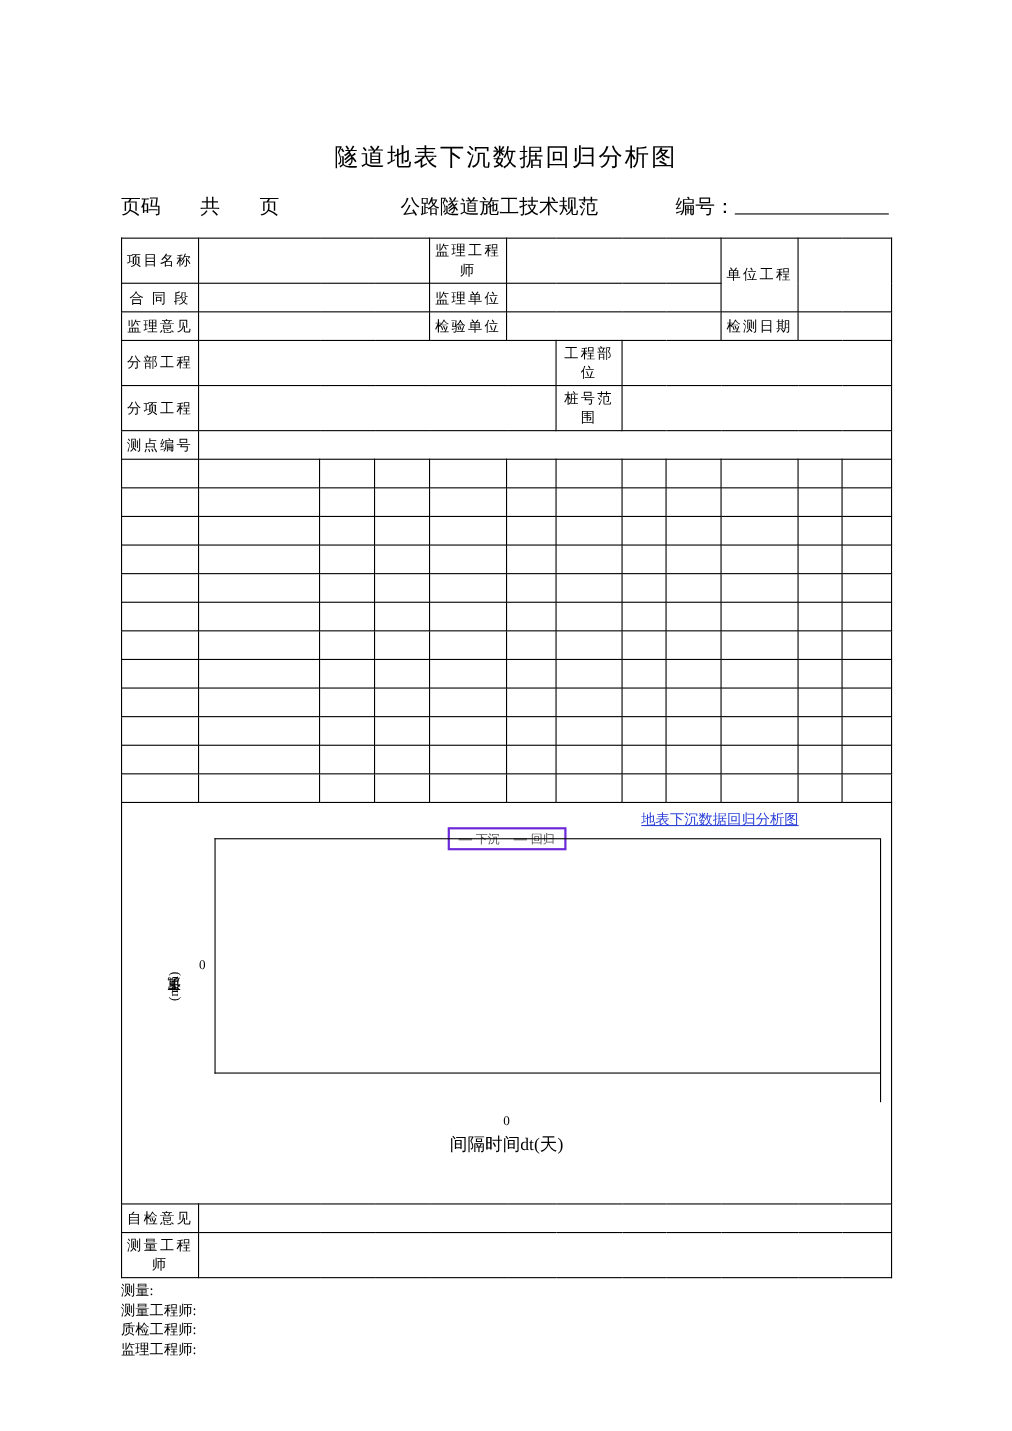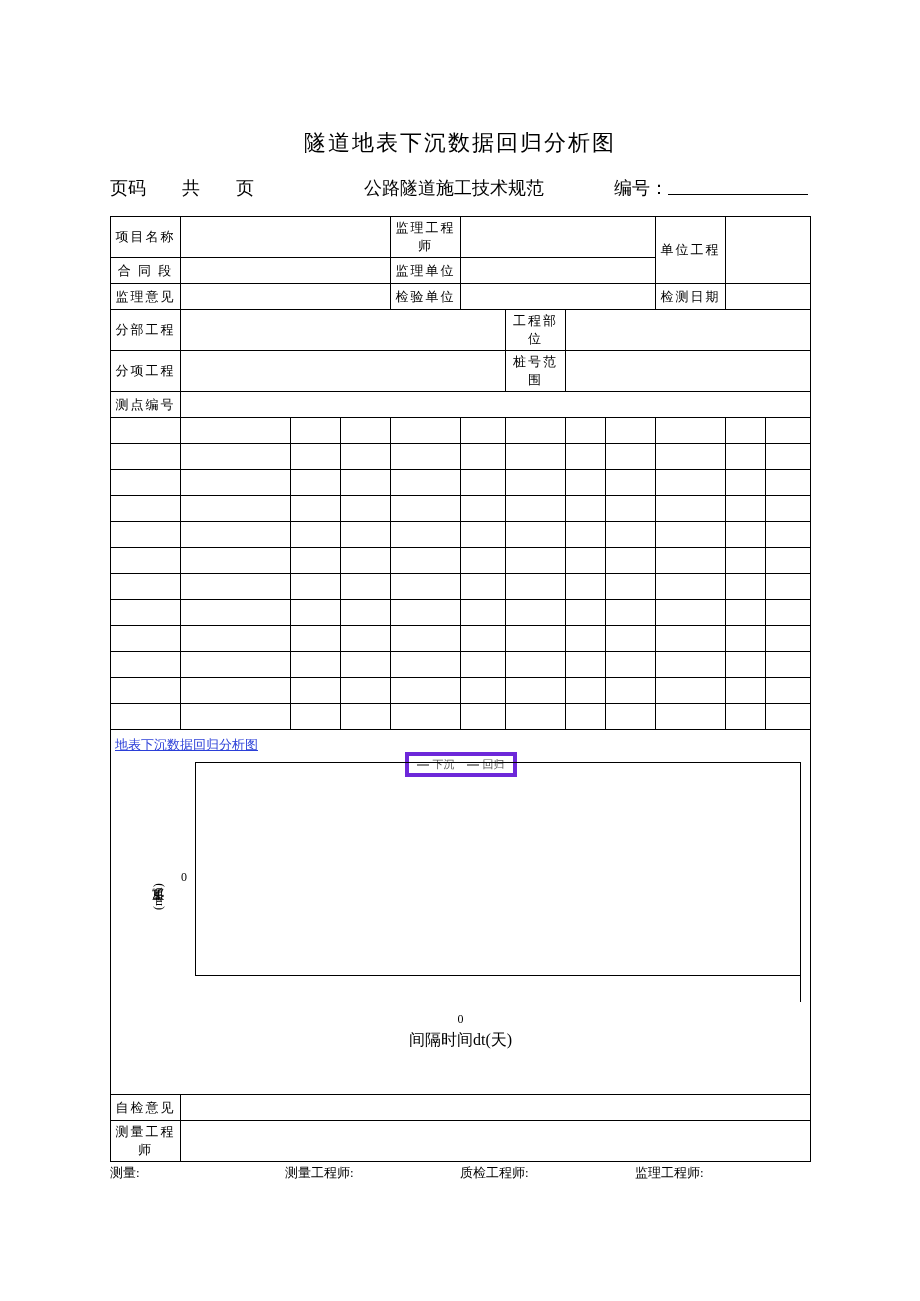--- a/index.html
+++ b/index.html
@@ -63,31 +63,31 @@
     .chart-box {
       position: relative;
       height: 360px;
       width: 100%;
     }
     .chart-title {
       position: absolute;
       top: 4px;
       left: 0;
       right: 80px;
-      text-align: left;
+      text-align: right;
       color: #2b3fd8;
       text-decoration: underline;
       font-size: 13px;
     }
     .legend {
       position: absolute;
       top: 20px;
       left: 50%;
       transform: translateX(-50%);
-      border: 4px solid #6d28d9;
+      border: 2px solid #6d28d9;
       padding: 1px 8px 1px 8px;
       font-size: 11px;
       display: flex;
       gap: 12px;
       align-items: center;
       background: #fff;
     }
     .legend-item {
       display: flex;
       align-items: center;
@@ -160,20 +160,21 @@
       text-align: center;
       font-size: 16px;
     }
     .tall-row td {
       height: 50px;
     }
     .footer-row {
       display: flex;
       margin-top: 2px;
       font-size: 13px;
+      flex-direction: column;
     }
     .footer-row > div {
       flex: 1;
     }
   </style>
 </head>
 <body>
 
 <div class="title">隧道地表下沉数据回归分析图</div>
 

